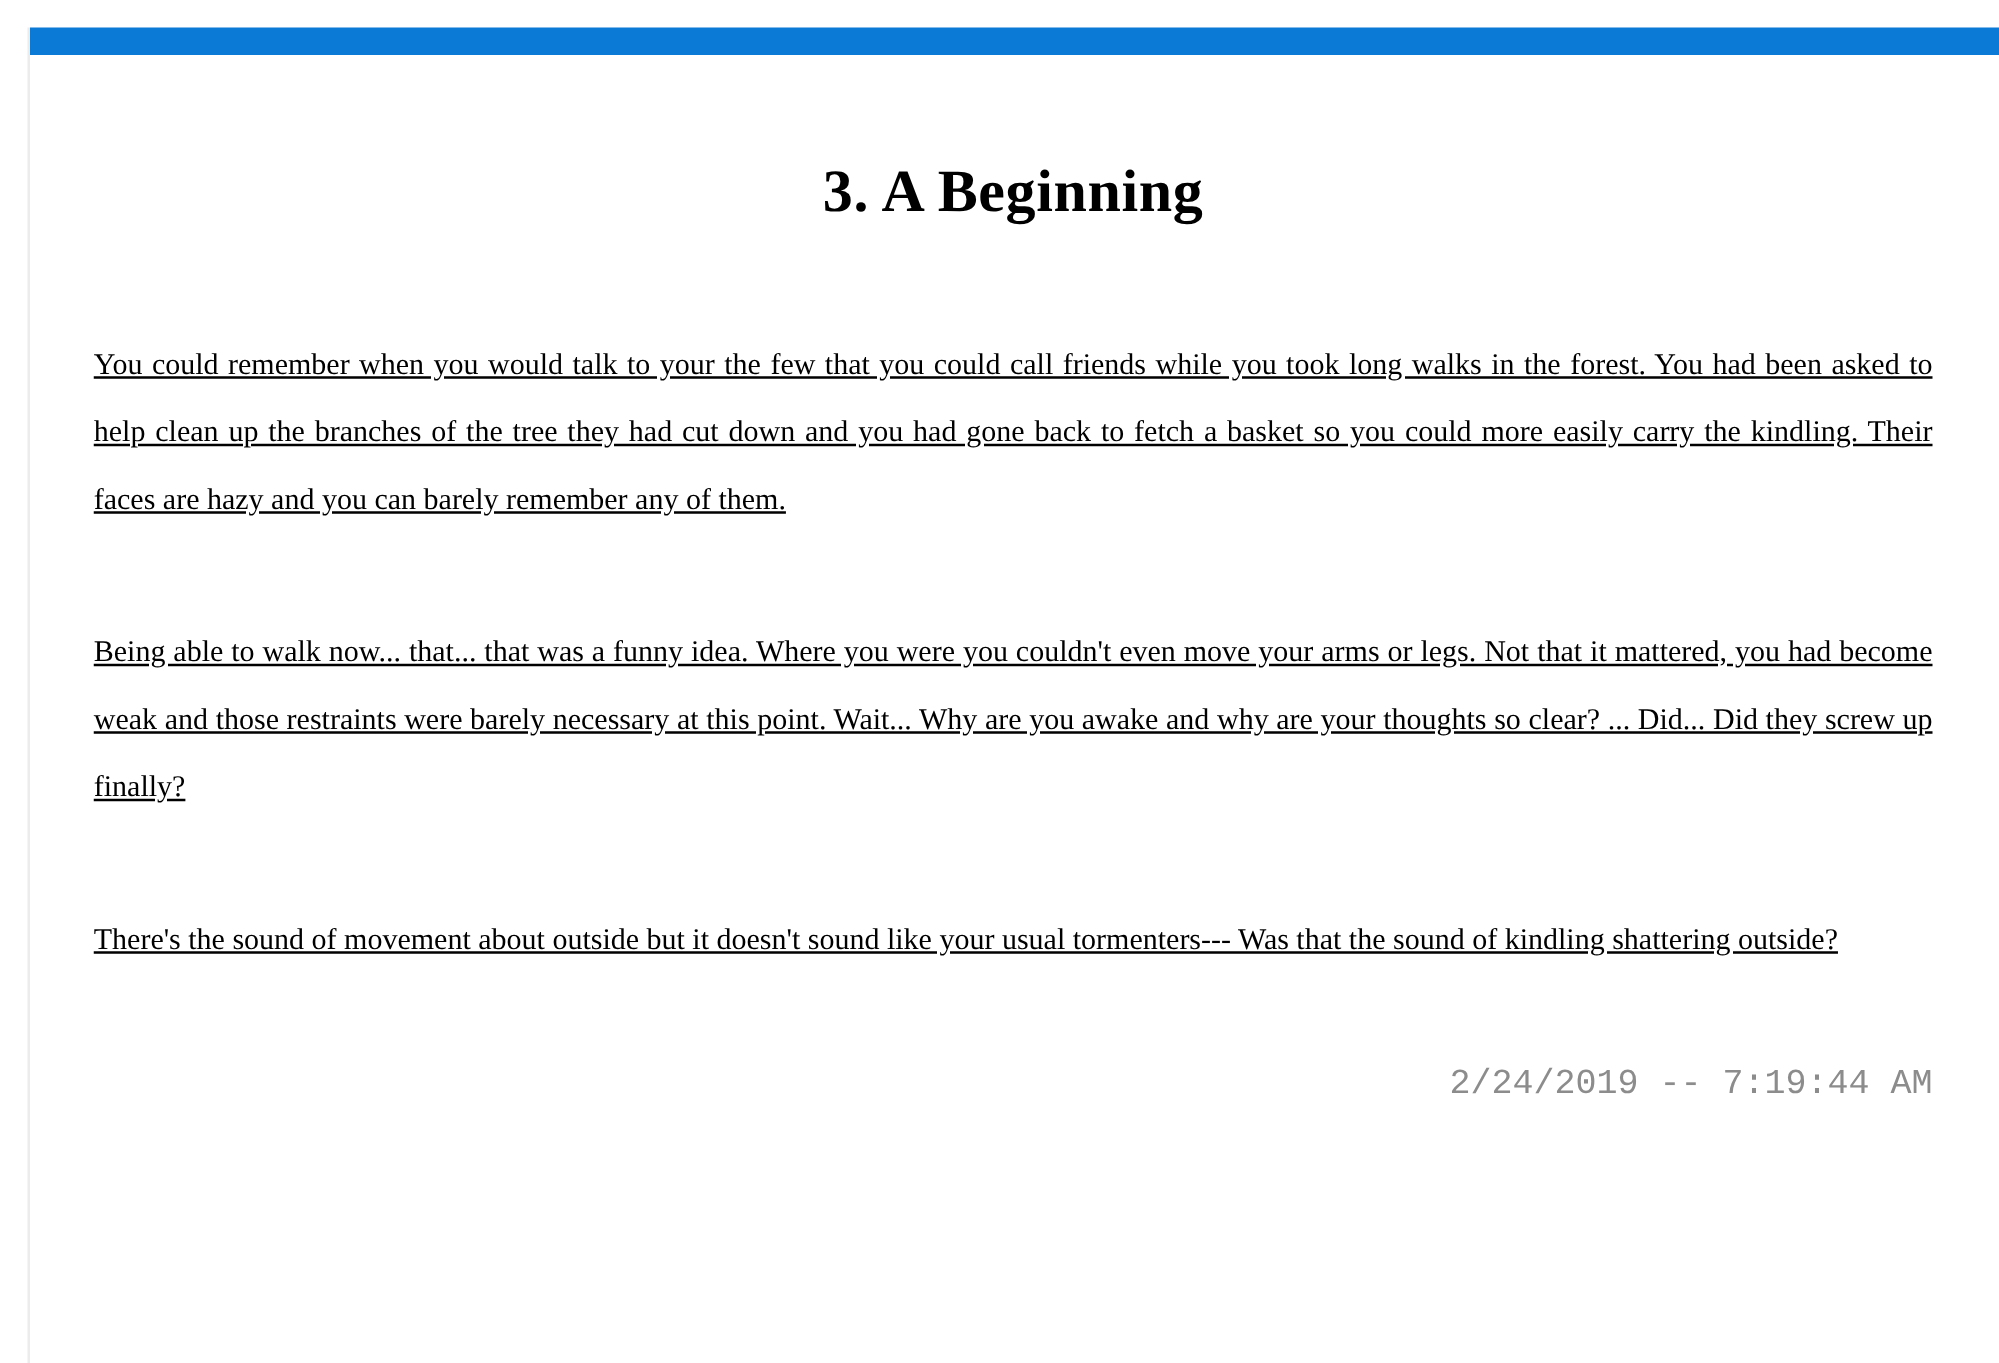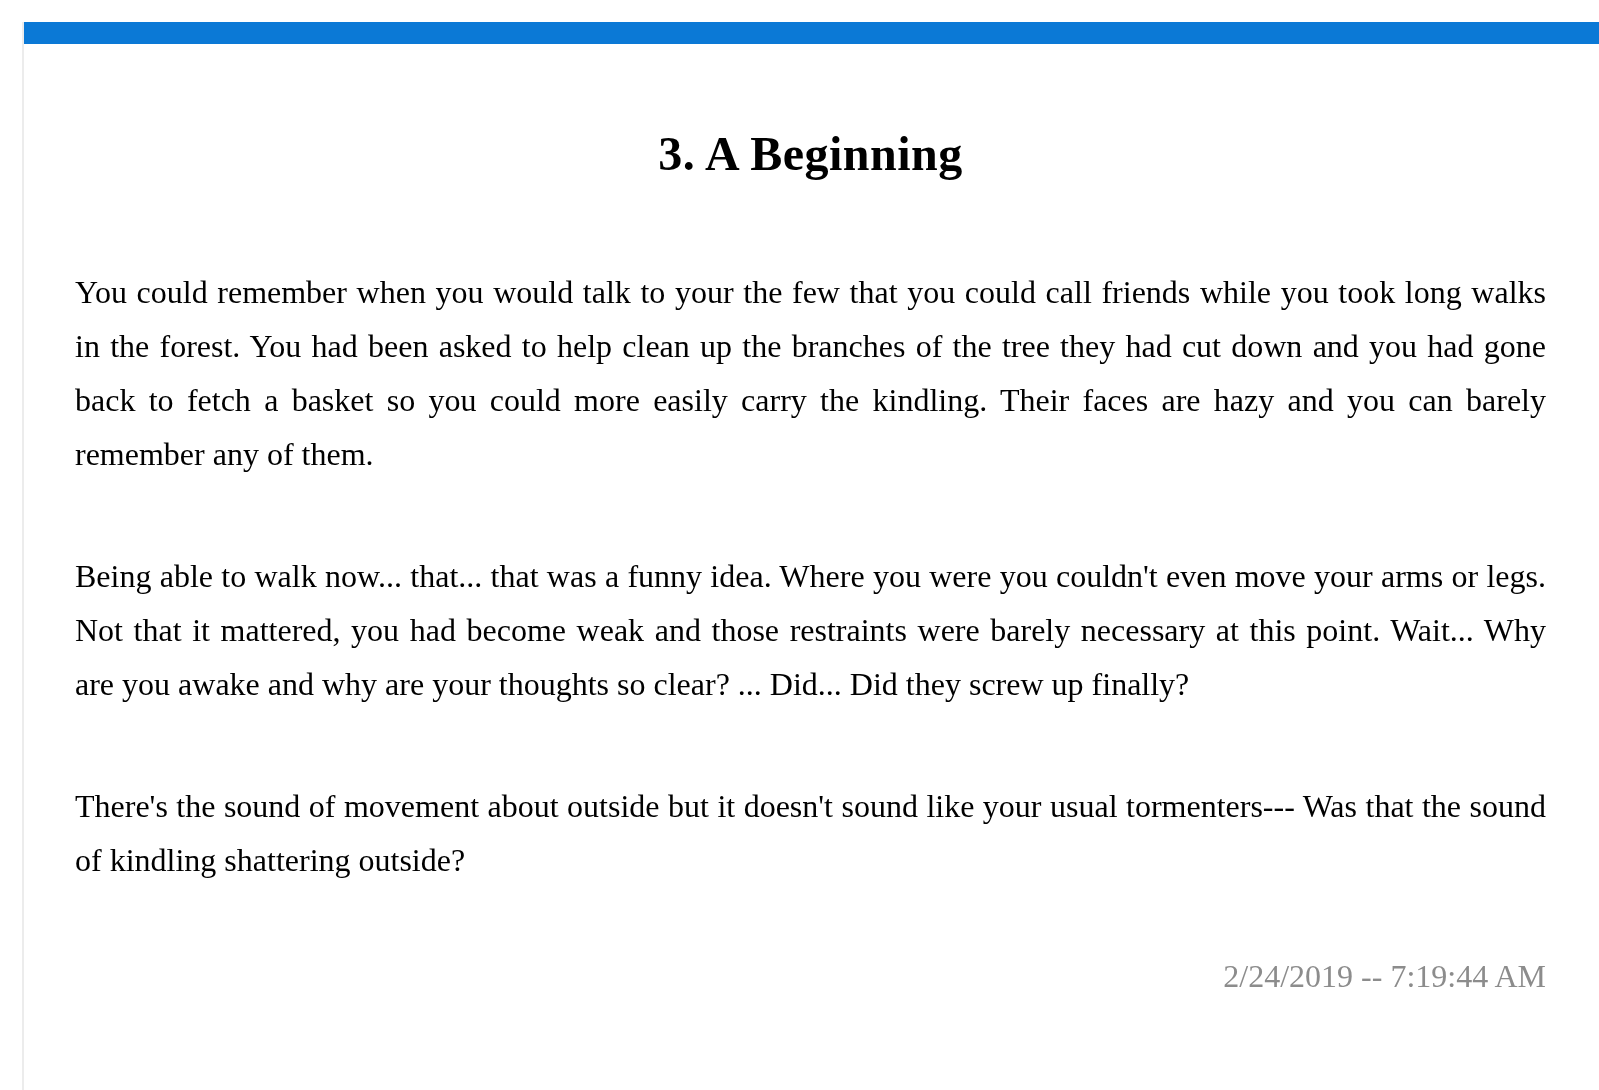--- a/index.html
+++ b/index.html
@@ -34,35 +34,37 @@
   }
   .chapter-title {
     margin-top: 85px;
     font-size: 48px;
     line-height: 1.2;
     font-weight: bold;
     text-align: center;
     letter-spacing: 0.5px;
   }
   .story-paragraph {
-    font-size: 32px;
+    font-size: 24px;
     line-height: 54px;
     text-align: justify;
     text-justify: inter-word;
     margin-top: 46px;
+    text-decoration: underline;
   }
   .story-paragraph:first-of-type {
     margin-top: 60px;
   }
   .timestamp {
     margin-top: 50px;
-    font-size: 32px;
+    font-size: 28px;
     line-height: 34px;
     color: #8c8c8c;
     text-align: right;
+    font-family: Liberation Mono, monospace;
   }
   .bottom-strip {
     position: absolute;
     bottom: 0; left: 0;
     width: 100%;
     height: 8px;
     background: #fbfcfd;
   }
 </style>
 </head>

